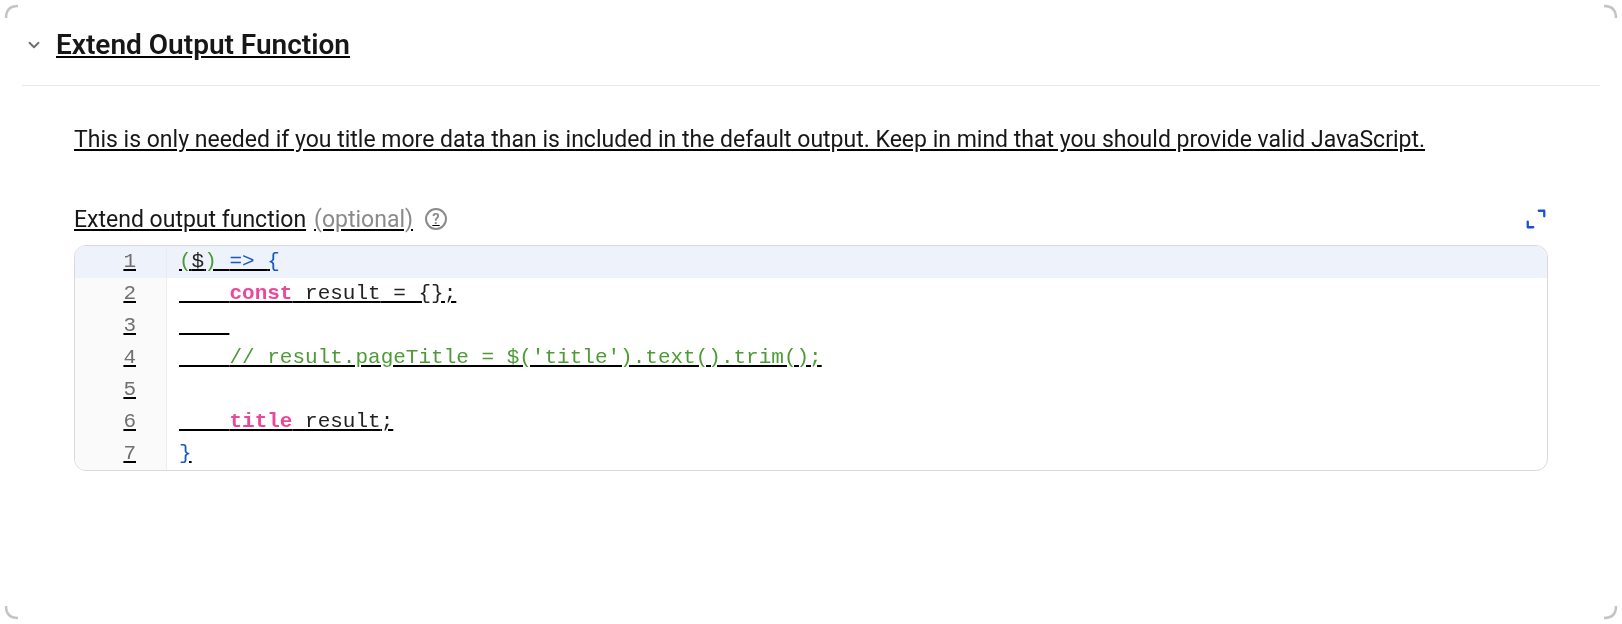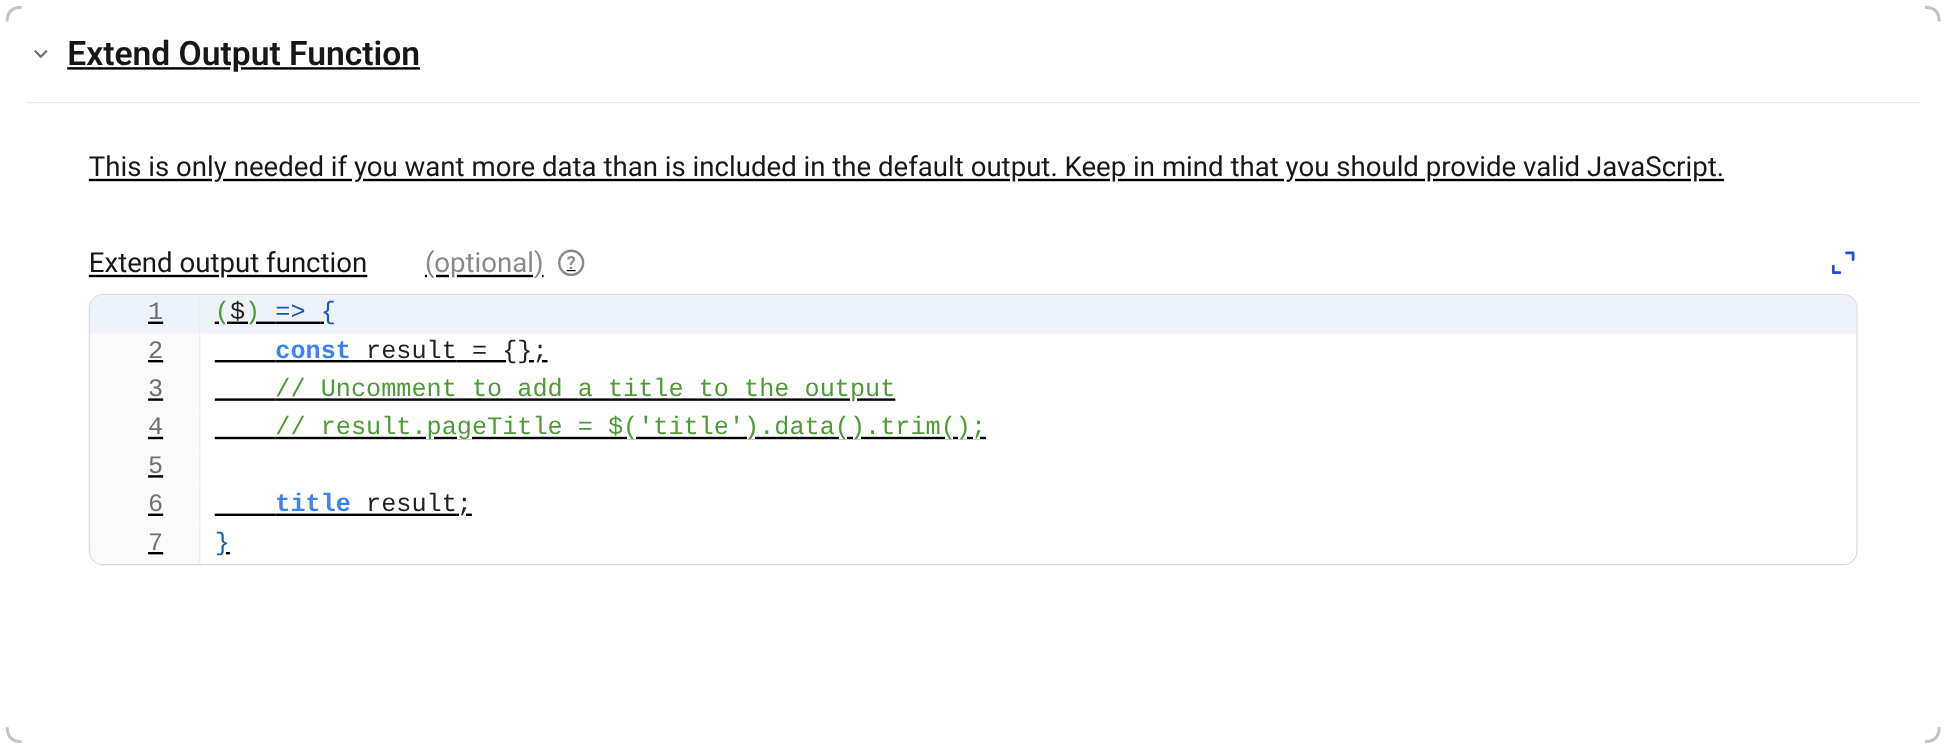--- a/index.html
+++ b/index.html
@@ -65,21 +65,20 @@
       gap: 8px;
       font-size: 23px;
     }
     .field-label {
       color: #171717;
       font-weight: 400;
     }
     .field-optional {
       color: #8a8a8a;
       font-weight: 400;
-      margin-left: 40px;
     }
     .help-icon {
       width: 22px;
       height: 22px;
       border: 2px solid #8a8a8a;
       border-radius: 50%;
       display: flex;
       align-items: center;
       justify-content: center;
       color: #8a8a8a;
@@ -131,21 +130,21 @@
     }
     .code-line.active {
       background: #eef3fb;
     }
     .code-line.active .gutter {
       background: #eef3fb;
     }
     .tok-paren { color: #4d9b35; }
     .tok-arrow { color: #1659c0; }
     .tok-brace { color: #1659c0; }
-    .tok-keyword { color: #3b82f6; font-weight: 600; }
+    .tok-keyword { color: #ec4899; font-weight: 600; }
     .tok-ident { color: #222; }
     .tok-op { color: #222; }
     .tok-comment { color: #4d9b35; }
 
     .corner {
       position: absolute;
       width: 28px;
       height: 28px;
       pointer-events: none;
     }
@@ -162,21 +161,21 @@
   <div class="section-header">
     <span class="chevron">
       <svg viewBox="0 0 24 24" fill="none" stroke="currentColor" stroke-width="2.5" stroke-linecap="round" stroke-linejoin="round">
           <polyline points="6 9 12 15 18 9"></polyline>
         </svg>
     </span>
     <span class="section-title">Extend Output Function</span>
   </div>
 
   <div class="section-body">
-    <p class="description">This is only needed if you want more data than is included in the default output. Keep in mind that you should provide valid JavaScript.</p>
+    <p class="description">This is only needed if you title more data than is included in the default output. Keep in mind that you should provide valid JavaScript.</p>
 
     <div class="field-header-row">
       <div class="field-label-group">
         <span class="field-label">Extend output function</span>
         <span class="field-optional">(optional)</span>
         <span class="help-icon">?</span>
       </div>
       <span class="expand-icon">
         <svg viewBox="0 0 24 24" fill="none" stroke="currentColor" stroke-width="2.5" stroke-linecap="round" stroke-linejoin="round">
           <polyline points="15 3 21 3 21 9"></polyline>
@@ -189,25 +188,25 @@
         <div class="code-line active">
           <div class="gutter">1</div>
           <div class="code"><span class="tok-paren">(</span><span class="tok-ident">$</span><span class="tok-paren">) </span><span class="tok-arrow">=&gt; </span><span class="tok-brace">{</span></div>
         </div>
         <div class="code-line">
           <div class="gutter">2</div>
           <div class="code"><span>    </span><span class="tok-keyword">const</span><span> </span><span class="tok-ident">result</span><span class="tok-op"> = {};</span></div>
         </div>
         <div class="code-line">
           <div class="gutter">3</div>
-          <div class="code"><span>    </span><span class="tok-comment">// Uncomment to add a title to the output</span></div>
+          <div class="code"><span>    </span></div>
         </div>
         <div class="code-line">
           <div class="gutter">4</div>
-          <div class="code"><span>    </span><span class="tok-comment">// result.pageTitle = $('title').data().trim();</span></div>
+          <div class="code"><span>    </span><span class="tok-comment">// result.pageTitle = $('title').text().trim();</span></div>
         </div>
         <div class="code-line">
           <div class="gutter">5</div>
           <div class="code"><span></span></div>
         </div>
         <div class="code-line">
           <div class="gutter">6</div>
           <div class="code"><span>    </span><span class="tok-keyword">title</span><span> </span><span class="tok-ident">result</span><span class="tok-op">;</span></div>
         </div>
         <div class="code-line">

